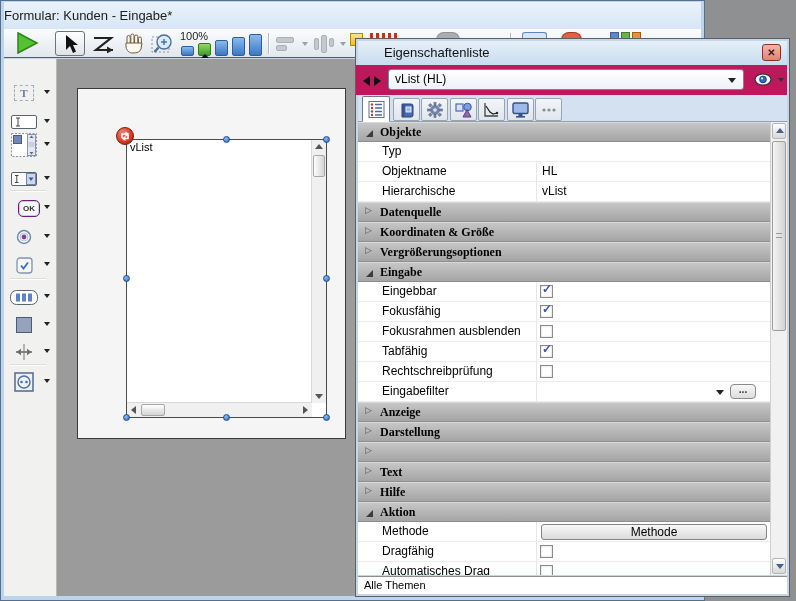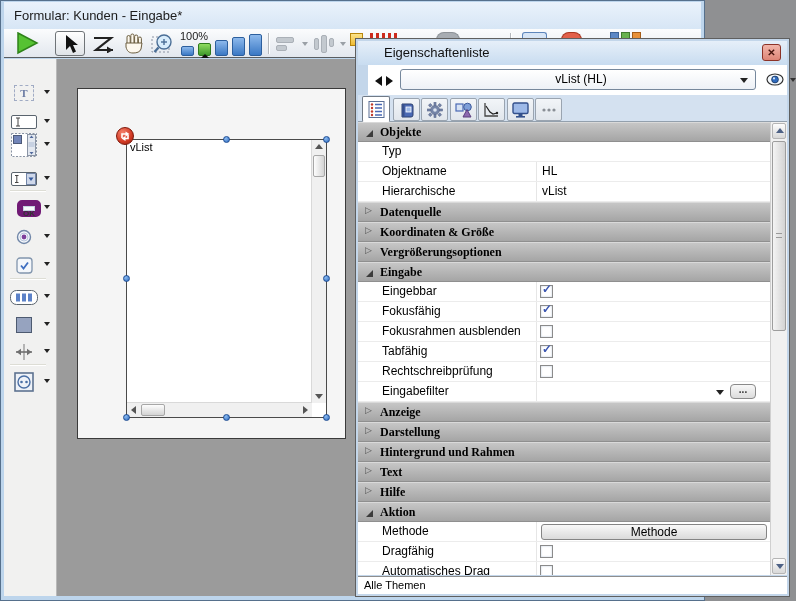--- a/index.html
+++ b/index.html
@@ -5,21 +5,21 @@
   html,body{margin:0;padding:0;background:#6e6e6e;}
   *{box-sizing:border-box;}
   #stage{position:relative;width:796px;height:601px;overflow:hidden;
          background:#8f9092;font-family:"Liberation Sans",sans-serif;
          -webkit-font-smoothing:antialiased;}
   
   .mainwin{position:absolute;left:0;top:0;width:705px;height:601px;
            background:#bdd5ec;border:1px solid #56708c;}
   .mw-title{position:absolute;left:3px;top:1px;right:3px;height:38px;
             background:linear-gradient(#eaf2fb,#cfe1f3);
-            font-size:13px;color:#1c1c1c;line-height:27px;padding-left:10px;}
+            font-size:13px;color:#1c1c1c;line-height:27px;}
   .mw-toolbar{position:absolute;left:3px;top:28px;right:3px;height:29px;
               background:linear-gradient(#fbfcfd,#e2e7ee);
               border-bottom:1px solid #595d61;}
   .mw-body{position:absolute;left:3px;top:58px;right:3px;bottom:4px;background:#9b9b9b;}
   .palette{position:absolute;left:0;top:0;width:53px;height:100%;
            background:#f1f1f0;border-right:1px solid #b9b9b9;}
   .canvas{position:absolute;left:54px;right:0;top:0;bottom:0;background:#9b9b9b;}
   
   .tbi{position:absolute;}
   .tb-btn-sel{position:absolute;left:51px;top:2px;width:30px;height:25px;border:1px solid #6f7478;
@@ -62,21 +62,21 @@
       background:radial-gradient(circle at 35% 28%,#f4806a,#d23a24 60%,#8f1c0c);
       border:1px solid #7e1608;display:flex;align-items:center;justify-content:center;}
   
   .propwin{position:absolute;left:355px;top:38px;width:435px;height:559px;z-index:10;
       background:#c3d6ea;border:1px solid #5f5f5f;}
   .pw-title{position:absolute;left:2px;top:2px;right:2px;height:24px;
       background:linear-gradient(#e6eff9,#c8dcf0);font-size:13px;color:#111;line-height:24px;padding-left:26px;}
   .pw-close{position:absolute;right:8px;top:5px;width:19px;height:17px;border:1px solid #8c3227;border-radius:3px;
       background:linear-gradient(#f2b5aa,#dd8576);color:#46140d;font-size:10px;font-weight:bold;
       text-align:center;line-height:15px;}
-  .pw-nav{position:absolute;left:12px;top:26px;right:2px;height:30px;background:#ffffff;text-align:center;}
+  .pw-nav{position:absolute;left:0;top:26px;right:2px;height:30px;background:#be185d;}
   .nav-ar{position:absolute;top:11px;width:0;height:0;}
   .nav-ar.l{border-top:5px solid transparent;border-bottom:5px solid transparent;border-right:7px solid #111;}
   .nav-ar.r{border-top:5px solid transparent;border-bottom:5px solid transparent;border-left:7px solid #111;}
   .pw-combo{position:absolute;left:32px;top:4px;width:356px;height:21px;border:1px solid #76889c;border-radius:3px;
       background:linear-gradient(#ffffff,#edf1f6);font-size:12px;line-height:19px;padding-left:6px;color:#000;}
   .combo-caret{position:absolute;right:7px;top:8px;width:0;height:0;
       border-left:4px solid transparent;border-right:4px solid transparent;border-top:5px solid #222;}
   .pw-eye{position:absolute;left:398px;top:7px;width:32px;height:16px;}
   .pw-tabs{position:absolute;left:2px;top:56px;right:2px;height:27px;background:#d4e1f0;border-bottom:1px solid #93a0ad;}
   .ptab{position:absolute;top:3px;width:27px;height:23px;border:1px solid #9aa4b0;border-radius:2px;
@@ -240,21 +240,21 @@
                 <path d="M4,3.5 h3.5 M5.8,3.5 v7 M4,10.5 h3.5" stroke="#444" stroke-width="1" fill="none"></path>
                 <rect x="15.5" y="1.5" width="9" height="11" fill="#cfd8ea" stroke="#7285a8"></rect>
                 <path d="M17.5,5.5 l2.5,3.5 l2.5,-3.5 z" fill="#33589c"></path>
               </svg>
             </span>
             <span class="pcaret"></span>
           </div>
           <div class="psep" style="top: 131px;"></div>
           <div class="pitem" style="top: 136px;">
             <span class="ic">
-              <div style="width:27px;height:17px;border:6px solid #701a75;border-radius:5px;background:#f6f8fb;box-shadow:inset 0 0 0 1px #c6d2e0;color:#333;font:bold 8px 'Liberation Sans',sans-serif;text-align:center;line-height:15px;margin-left:10px;">OK</div>
+              <div style="width:27px;height:17px;border:1px solid #701a75;border-radius:5px;background:#f6f8fb;box-shadow:inset 0 0 0 1px #c6d2e0;color:#333;font:bold 8px 'Liberation Sans',sans-serif;text-align:center;line-height:15px;margin-left:10px;">OK</div>
             </span>
             <span class="pcaret"></span>
           </div>
           <div class="pitem" style="top: 165px;">
             <span class="ic">
               <svg width="16" height="16">
                 <circle cx="8" cy="8" r="6.5" fill="#f4f7fb" stroke="#7187a8" stroke-width="1.4"></circle>
                 <circle cx="8" cy="8" r="4" fill="none" stroke="#b9c6dd"></circle>
                 <circle cx="8" cy="8" r="2.4" fill="#7d3f9b"></circle>
               </svg>
@@ -536,21 +536,20 @@
           <div class="sec">
             <span class="gcol">▷</span>
             <span class="slabel">Anzeige</span>
           </div>
           <div class="sec">
             <span class="gcol">▷</span>
             <span class="slabel">Darstellung</span>
           </div>
           <div class="sec">
             <span class="gcol">▷</span>
-            <span class="slabel">Hintergrund und Rahmen</span>
           </div>
           <div class="sec">
             <span class="gcol">▷</span>
             <span class="slabel">Text</span>
           </div>
           <div class="sec">
             <span class="gcol">▷</span>
             <span class="slabel">Hilfe</span>
           </div>
           <div class="sec">

